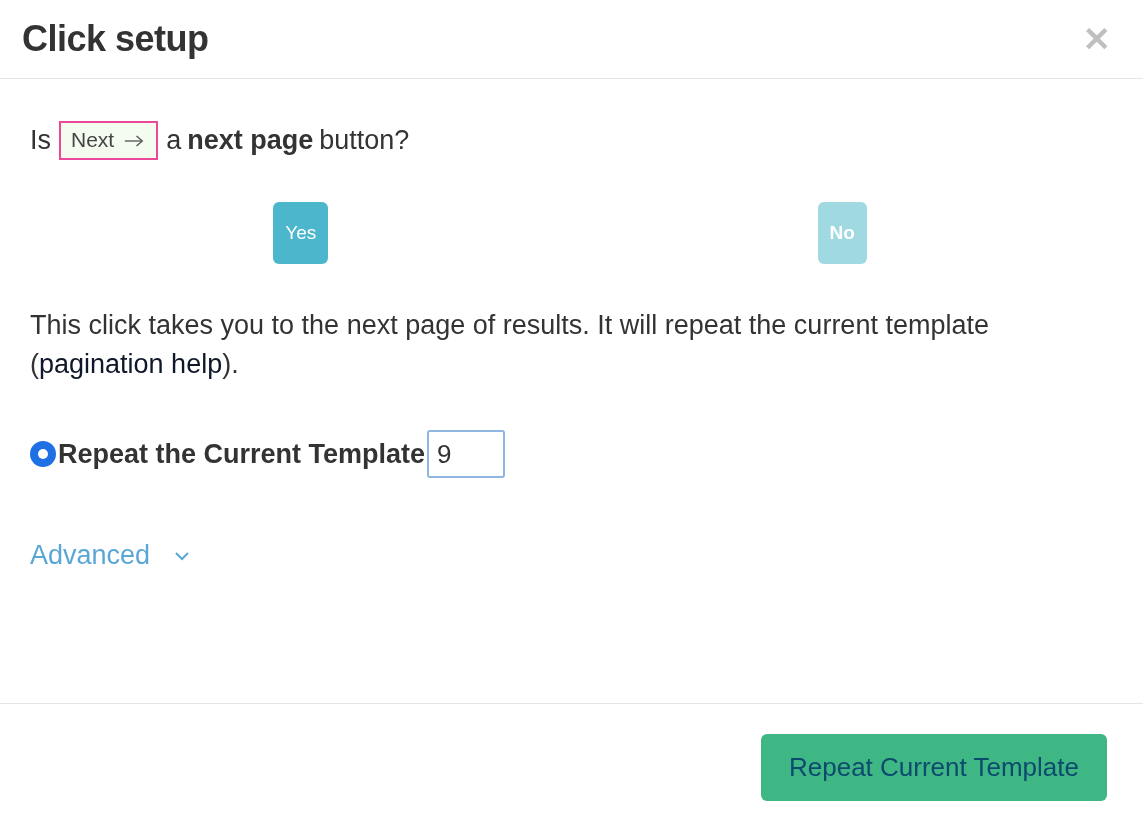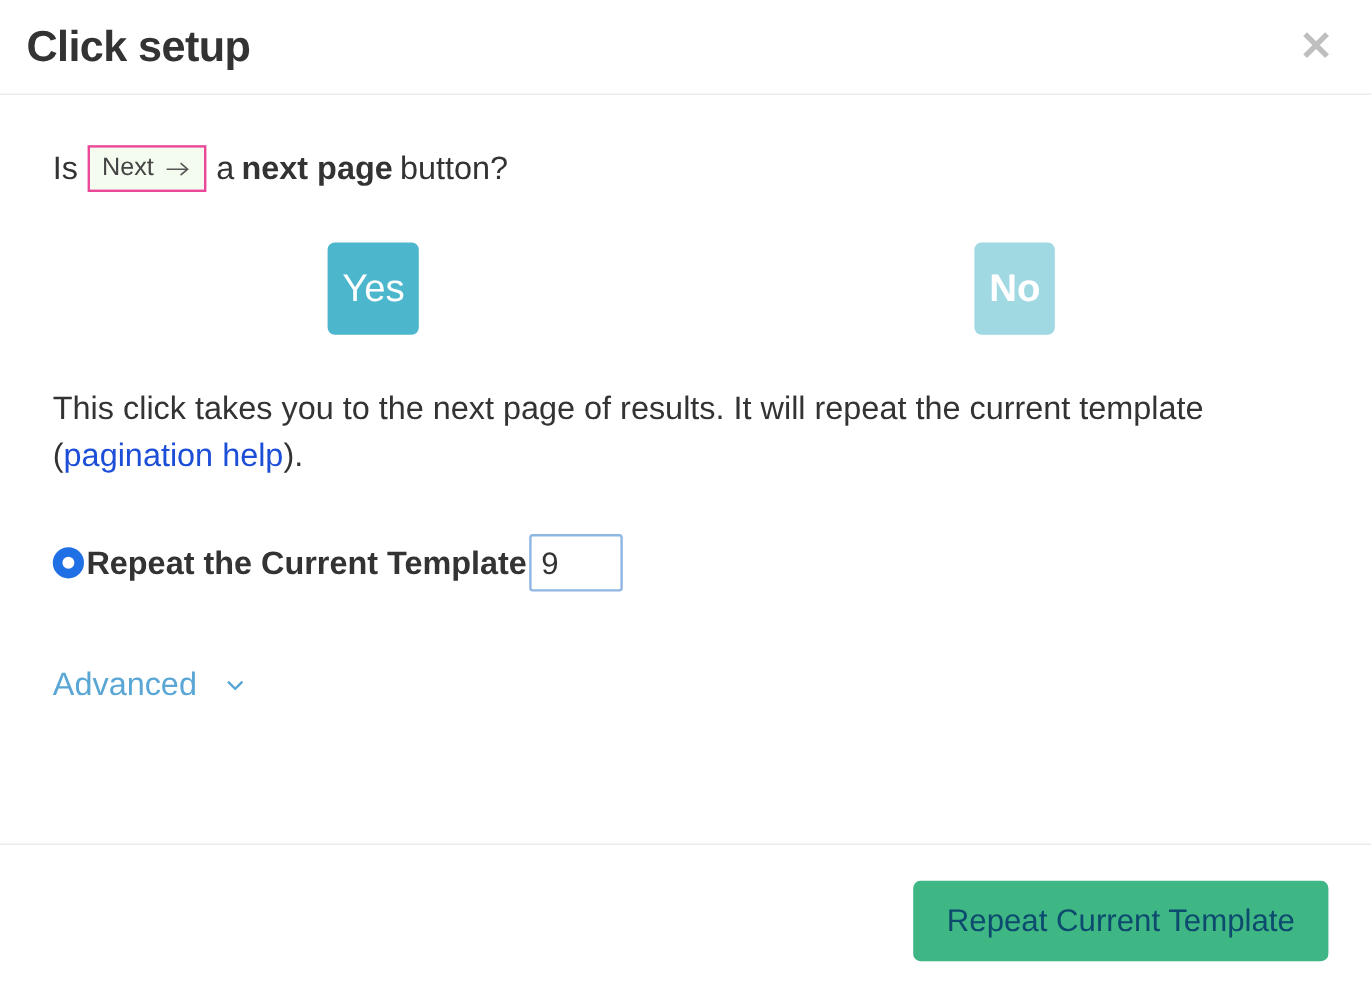--- a/index.html
+++ b/index.html
@@ -39,21 +39,20 @@
     line-height: 1;
     font-weight: 600;
     padding: 4px 8px;
   }
   .modal-body {
     flex: 1;
     padding: 42px 30px 0 30px;
     font-size: 27px;
     line-height: 1.45;
     color: #333;
-    margin-left: 14px;
   }
   .question-line {
     display: flex;
     align-items: center;
     flex-wrap: wrap;
     gap: 6px;
     margin-bottom: 42px;
   }
   .next-pill {
     display: inline-flex;
@@ -76,35 +75,35 @@
     display: flex;
     width: 100%;
     margin-bottom: 42px;
   }
   .yn-cell {
     flex: 1;
     display: flex;
     justify-content: center;
   }
   .btn-yes, .btn-no {
-    font-size: 32px;
+    font-size: 19px;
     color: #fff;
     border: none;
     border-radius: 6px;
     padding: 20px 12px;
     cursor: pointer;
     font-family: inherit;
   }
   .btn-yes { background: #4cb6cc; }
   .btn-no  { background: #a1d9e3; font-weight: bold; }
   .desc {
     margin-bottom: 46px;
   }
   .link {
-    color: #1d4ed8;
+    color: #0f172a;
     text-decoration: none;
     cursor: pointer;
   }
   .repeat-row {
     display: flex;
     align-items: center;
     gap: 2px;
     font-weight: 700;
     margin-bottom: 58px;
   }

